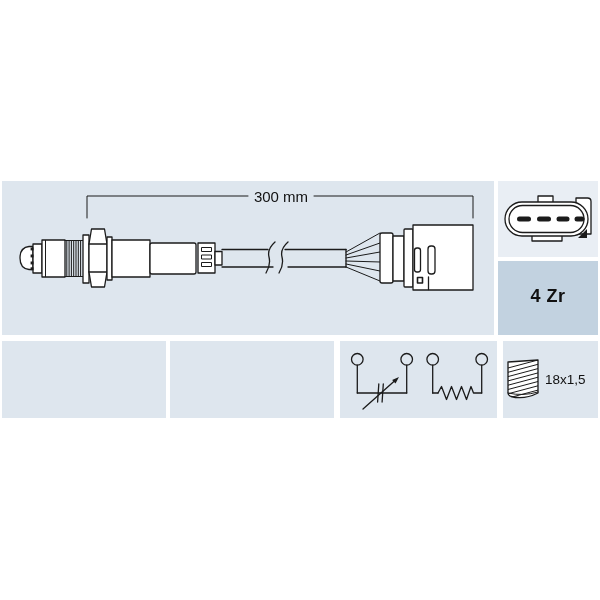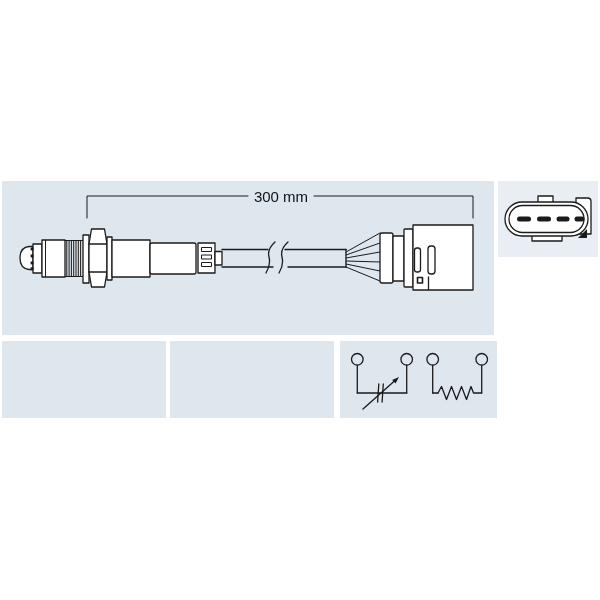--- a/index.html
+++ b/index.html
@@ -115,20 +115,23 @@
       <rect class="fw" x="34" y="49" width="30" height="11"></rect>
       <rect class="fw" x="7" y="21" width="83" height="34" rx="17"></rect>
       <rect class="ln" x="11" y="24.5" width="75" height="27" rx="13.5"></rect>
       <rect class="fd" x="19" y="35.5" width="14" height="5" rx="2.5"></rect>
       <rect class="fd" x="39" y="35.5" width="14" height="5" rx="2.5"></rect>
       <rect class="fd" x="58.5" y="35.5" width="13" height="5" rx="2.5"></rect>
       <rect class="fd" x="76.5" y="35.5" width="10" height="5" rx="2.5"></rect>
     </svg>
   </div>
 
+  <div class="cell code code-cell">
+    <span class="code-label">4 Zr</span>
+  </div>
 
   <div class="cell b1-cell"></div>
   <div class="cell b2-cell"></div>
 
   <div class="cell schem-cell">
     <svg width="157" height="77" viewBox="0 0 157 77">
 
       <circle class="ln" cx="17.3" cy="18.3" r="5.8"></circle>
       <circle class="ln" cx="66.7" cy="18.3" r="5.8"></circle>
       <line class="ln" x1="17.3" y1="24.1" x2="17.3" y2="52"></line>
@@ -141,14 +144,36 @@
 
       <circle class="ln" cx="92.7" cy="18.3" r="5.8"></circle>
       <circle class="ln" cx="141.7" cy="18.3" r="5.8"></circle>
       <line class="ln" x1="92.7" y1="24.1" x2="92.7" y2="52"></line>
       <line class="ln" x1="141.7" y1="24.1" x2="141.7" y2="52"></line>
       <line class="ln" x1="92.7" y1="52" x2="98" y2="52"></line>
       <path class="ln" d="M98,52 L101.5,45.5 L106.5,58.5 L111.5,45.5 L116.5,58.5 L121.5,45.5 L126.5,58.5 L131,45.5 L133.5,52 L141.7,52"></path>
     </svg>
   </div>
 
+  <div class="cell thread-cell">
+    <svg width="95" height="77" viewBox="0 0 95 77">
+      <defs>
+        <clipPath id="thclip">
+          <path d="M5,21 L35,19 L35,52 Q21,59 8,55.5 Q5,54.5 5,52 Z"></path>
+        </clipPath>
+      </defs>
+      <path class="fw" d="M5,21 L35,19 L35,52 Q21,59 8,55.5 Q5,54.5 5,52 Z"></path>
+      <g clip-path="url(#thclip)">
+        <line class="ln thin" x1="5" y1="27" x2="35" y2="19"></line>
+        <line class="ln thin" x1="5" y1="31.3" x2="35" y2="23.3"></line>
+        <line class="ln thin" x1="5" y1="35.6" x2="35" y2="27.6"></line>
+        <line class="ln thin" x1="5" y1="39.9" x2="35" y2="31.9"></line>
+        <line class="ln thin" x1="5" y1="44.2" x2="35" y2="36.2"></line>
+        <line class="ln thin" x1="5" y1="48.5" x2="35" y2="40.5"></line>
+        <line class="ln thin" x1="5" y1="52.8" x2="35" y2="44.8"></line>
+        <line class="ln thin" x1="5" y1="57.1" x2="35" y2="49.1"></line>
+      </g>
+      <path class="ln thin" d="M5,52 Q20,55.5 35,51"></path>
+    </svg>
+    <span class="thread-label">18x1,5</span>
+  </div>
 
 </div>
 
 </body></html>

